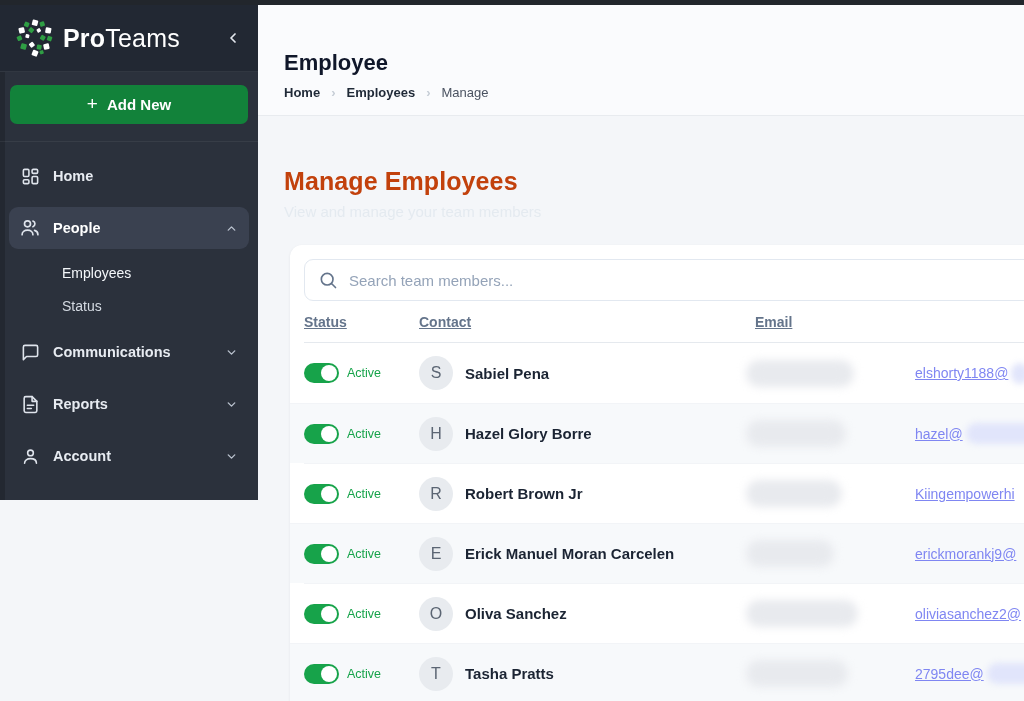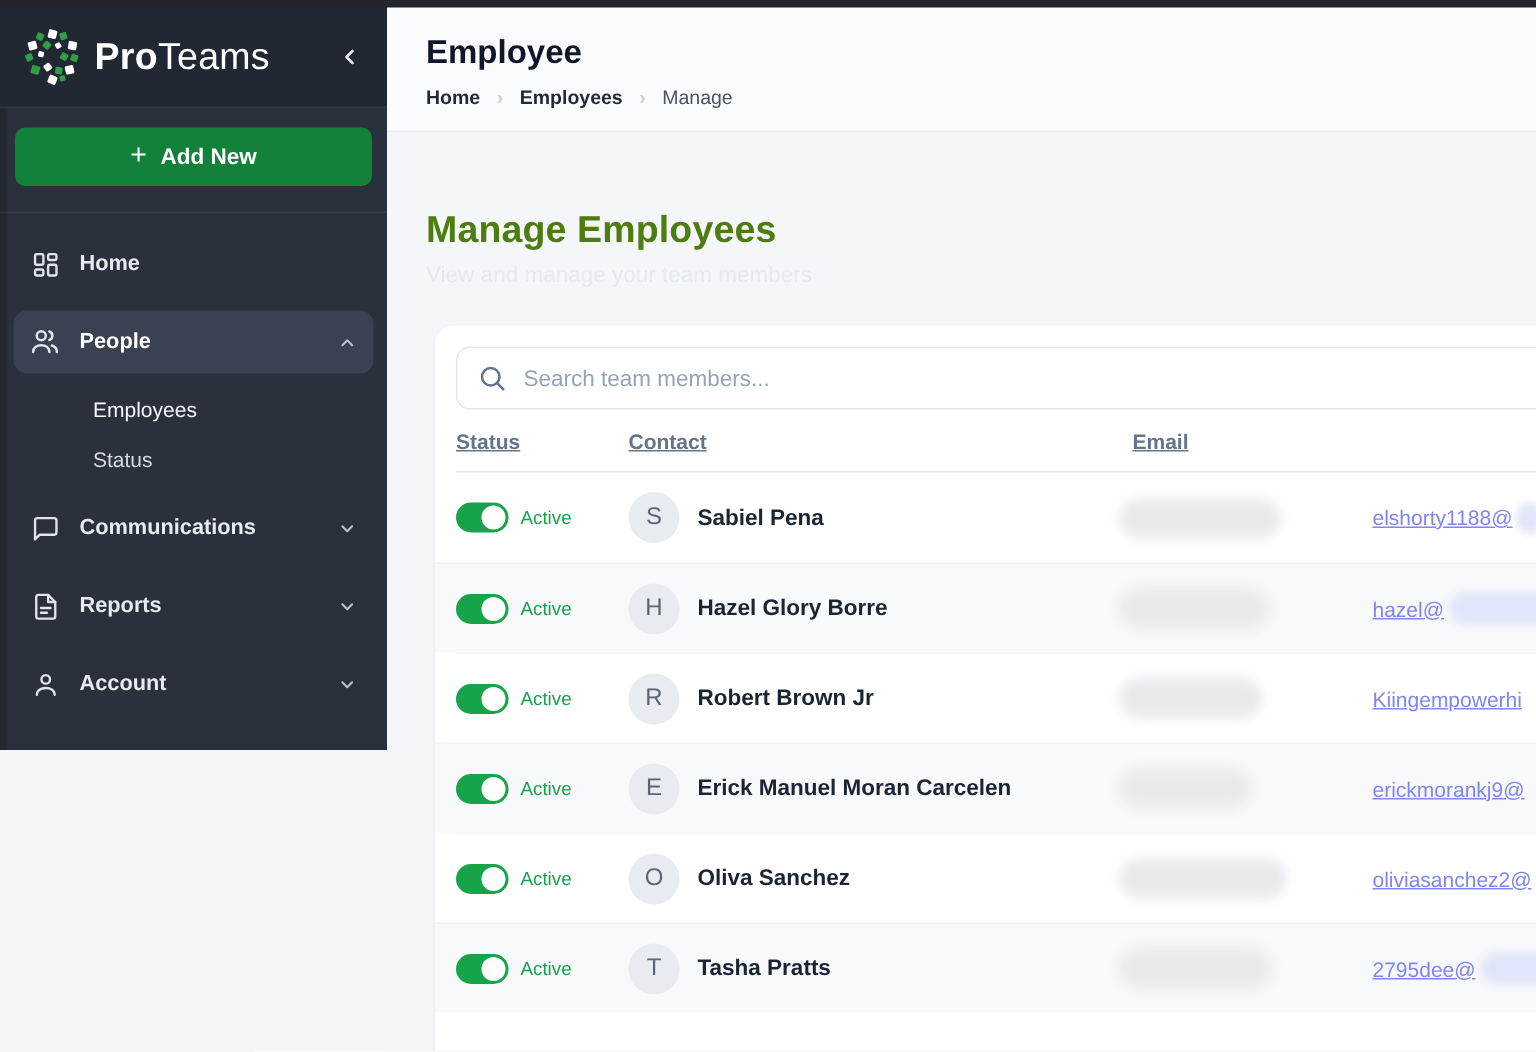--- a/index.html
+++ b/index.html
@@ -31,28 +31,28 @@
   .dot { width:9px; height:9px; border-radius:50%; background:#f97316; margin-left:auto; margin-right:12px; }
   .dot + .nav-chevron { margin-left:0; }
   .sub-items { padding:0 0 8px 53px; margin-top:-2px; }
   .sub-item { font-size:14px; color:#d4dae2; line-height:33px; cursor:pointer; }
   .sub-item.current { color:#f4f7fa; }
   .gap-lg { margin-top:9px; }
 
   
   .main { flex:1; display:flex; flex-direction:column; padding-top:5px; min-width:0; }
   .page-header { background:#fafbfd; padding:17px 26px 15px; border-bottom:1px solid #e8ebef; }
-  .page-title { font-size:22px; font-weight:800; color:#10172a; margin-bottom:9px; }
+  .page-title { font-size:22px; font-weight:800; color:#10172a; margin-bottom:9px;margin-top:28px; }
   .breadcrumb { display:flex; align-items:center; font-size:13px; }
   .crumb { color:#1f2937; font-weight:700; cursor:pointer; }
   .crumb.last { color:#4a5261; font-weight:400; cursor:default; }
   .crumb-sep { color:#c6cdd6; font-weight:700; margin:0 11px; font-size:13px; }
 
   .content { flex:1; background:#f4f6f9; padding:51px 0 0 26px; display:flex; flex-direction:column; min-height:0; }
-  .h2 { font-size:25px; font-weight:800; color:#4d7c0f; letter-spacing:.1px; }
+  .h2 { font-size:25px; font-weight:800; color:#c2410c; letter-spacing:.1px; }
   .sub-ghost { font-size:15px; color:#e4eaf0; margin-top:7px; }
   .card { margin:25px 0 0 6px; background:#fff; border-radius:12px 0 0 0; box-shadow:0 1px 3px rgba(16,24,40,.07); flex:1; padding:14px 0 0 14px; min-width:0; width:772px; }
   .search-wrap { position:relative; margin-right:-6px; }
   .search-input { width:100%; height:42px; border:1px solid #e2e8f0; border-radius:9px; padding:0 14px 0 44px; font-family:inherit; font-size:15px; color:#334155; background:#fff; outline:none; }
   .search-input::placeholder { color:#94a3b8; }
   .search-ic { position:absolute; left:14px; top:11px; }
 
   .thead { display:grid; grid-template-columns:115px 336px 160px 1fr; margin-top:13px; padding-bottom:12px; border-bottom:1px solid #e5e9ee; }
   .th { font-size:14px; font-weight:700; color:#64748b;text-decoration:underline; }
   .trow { display:grid; grid-template-columns:115px 336px 160px 1fr; height:60px; align-items:center; border-top:1px solid #f2f4f7; }

